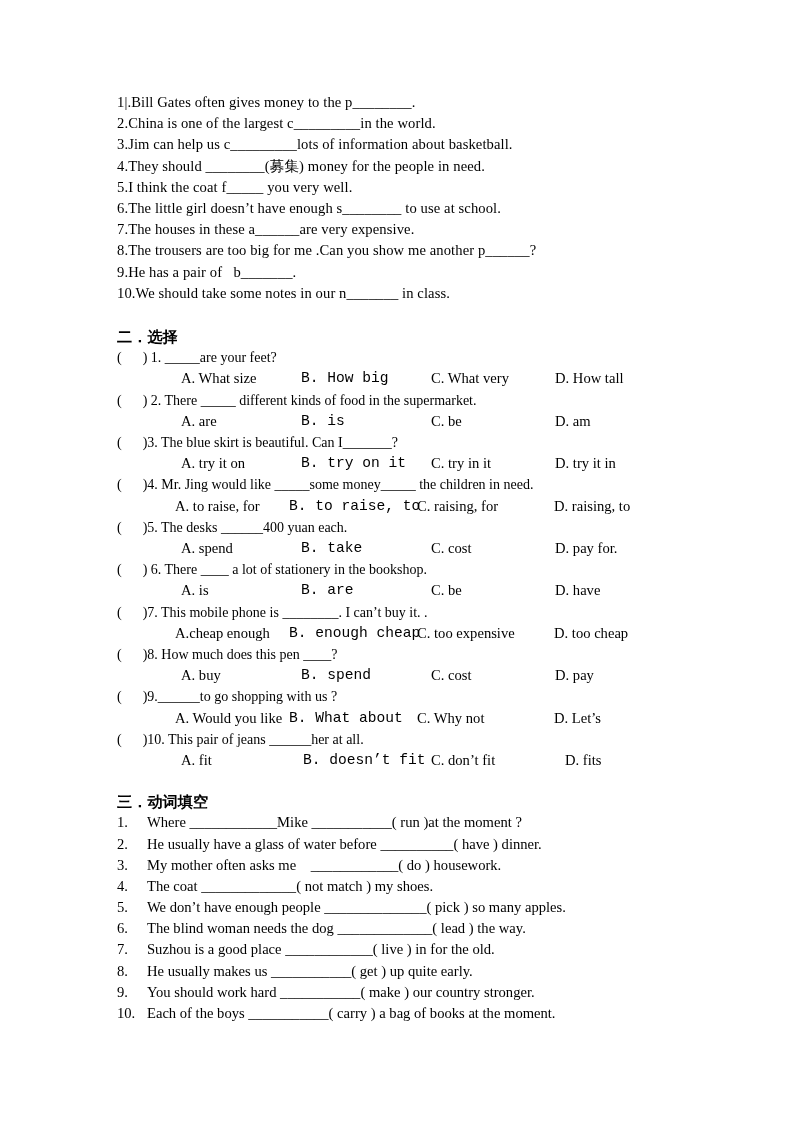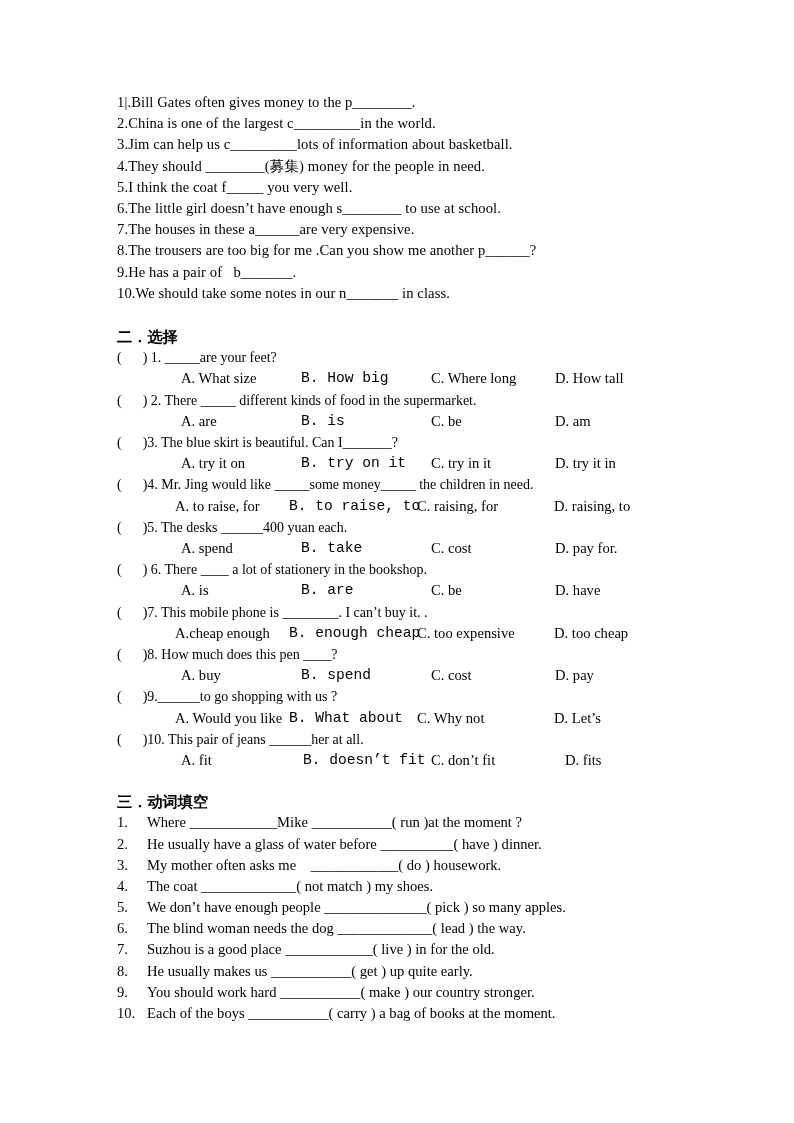--- a/index.html
+++ b/index.html
@@ -126,21 +126,21 @@
     </div>
 
     <div class="heading sec2-head">二．选择</div>
 
     <div class="mc">
 
       <div class="q">(      ) 1. _____are your feet?</div>
       <div class="opts">
         <span class="op a">A. What size</span>
         <span class="op b">B. How big</span>
-        <span class="op c">C. Where long</span>
+        <span class="op c">C. What very</span>
         <span class="op d">D. How tall</span>
       </div>
 
       <div class="q">(      ) 2. There _____ different kinds of food in the supermarket.</div>
       <div class="opts">
         <span class="op a">A. are</span>
         <span class="op b">B. is</span>
         <span class="op c">C. be</span>
         <span class="op d">D. am</span>
       </div>

